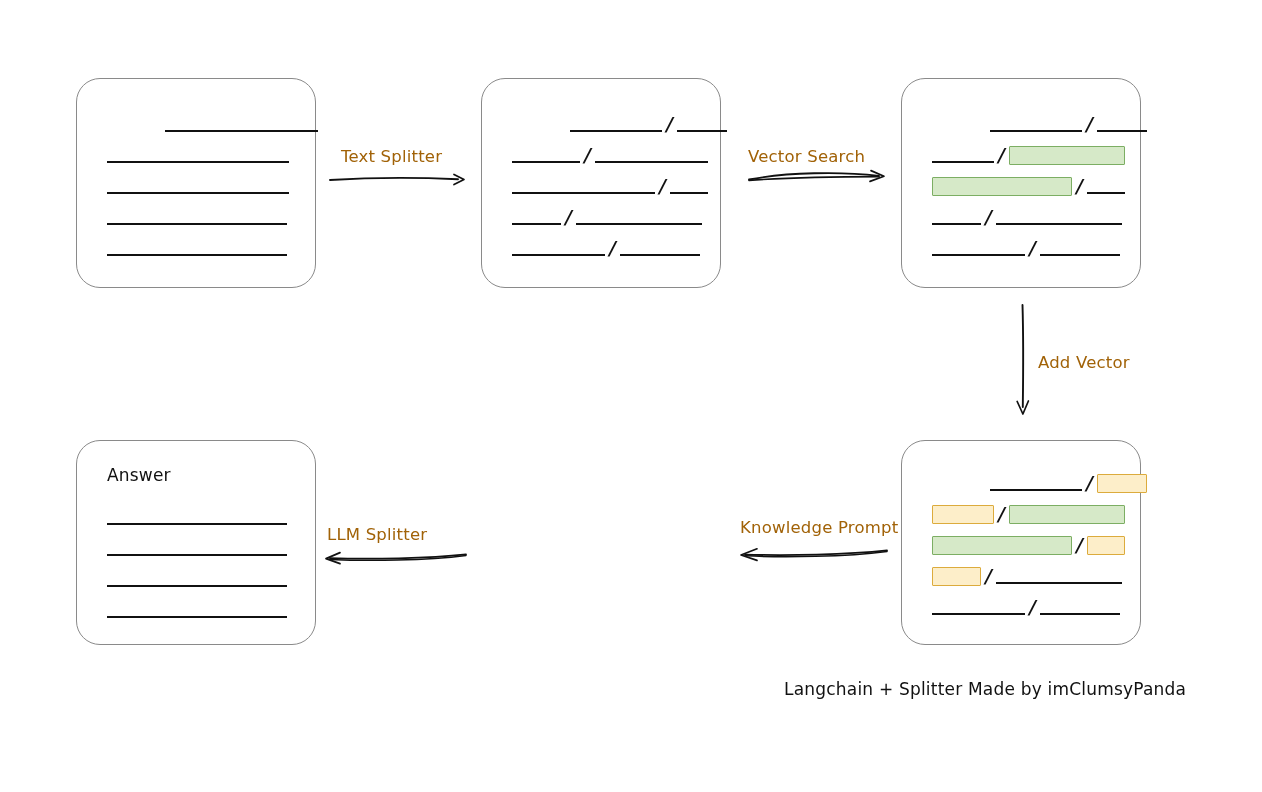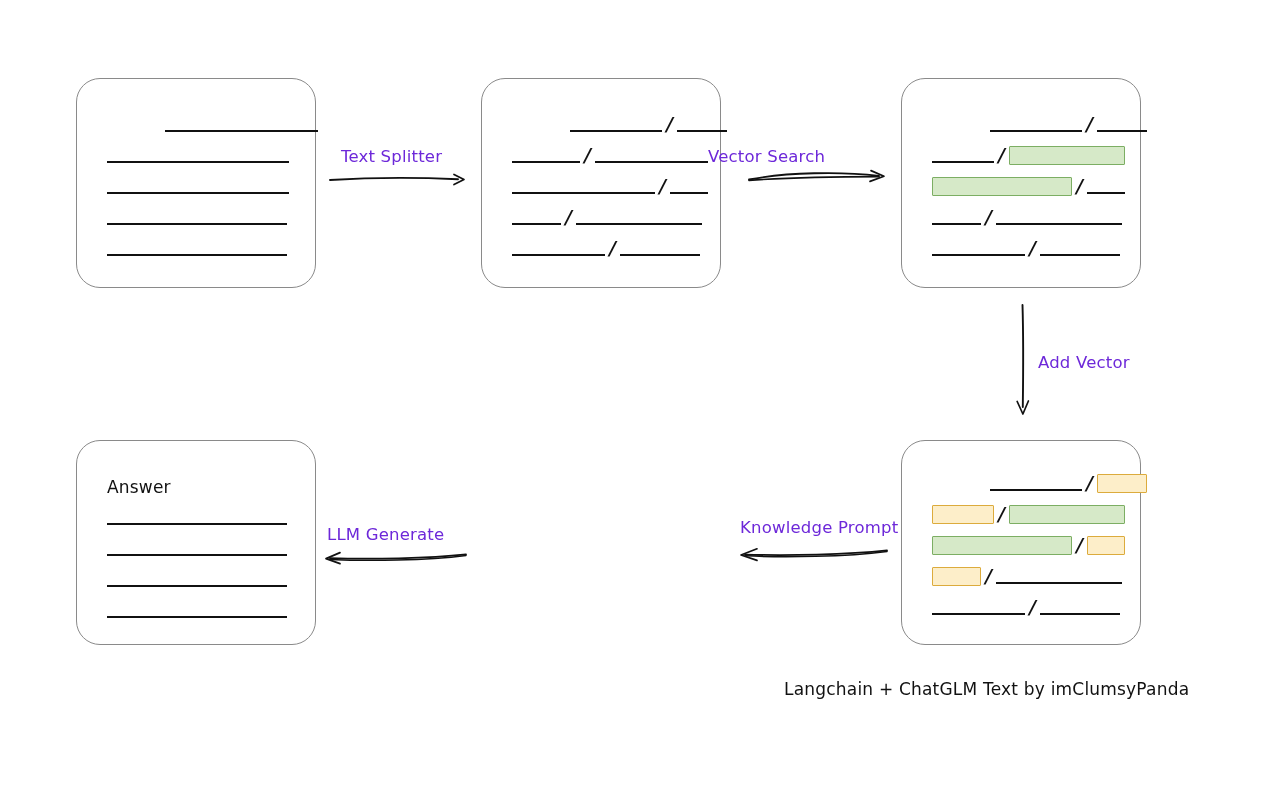--- a/index.html
+++ b/index.html
@@ -68,29 +68,28 @@
   .hl-red    { background: #f5d2d0; border-color: #bf5450; }
 
   
   .card-label {
     position: absolute;
     font-family: "DejaVu Sans", sans-serif;
     font-size: 17px;
     color: #111111;
     letter-spacing: 0.2px;
     white-space: nowrap;
-    margin-top: 12px;
   }
 
   
   .edge-label {
     position: absolute;
     font-family: "DejaVu Sans", sans-serif;
     font-size: 16.5px;
-    color: #6d28d9;
+    color: #a16207;
     white-space: nowrap;
     letter-spacing: 0.2px;
   }
 
   
   .arrow {
     position: absolute;
   }
   .arrow svg { display: block; overflow: visible; }
   .arrow path, .arrow polyline {
@@ -166,21 +165,21 @@
           <div class="seg-line" style="width: 126px;"></div>
         </div>
         <div class="row" style="left: 30px; top: 159px;">
           <div class="seg-line" style="width: 93px;"></div>
           <span class="slash">/</span>
           <div class="seg-line" style="width: 80px;"></div>
         </div>
       </div>
   </div>
 
-  <div class="edge-label" style="left:708px; top:147px;">Vector Search</div>
+  <div class="edge-label" style="left:748px; top:147px;">Vector Search</div>
   <div class="arrow" style="left:749px; top:168px;">
     <svg width="140" height="18" viewBox="0 0 140 18">
       <path d="M0 11.5 C 38 4.2, 92 3.4, 130 7.8" stroke-width="1.8"></path>
       <path d="M0 12.4 C 40 9.4, 94 8.6, 130 8.6" stroke-width="1.6"></path>
       <path d="M122 2.6 L135 8.2 L121 13.4" stroke-width="1.7"></path>
     </svg>
   </div>
 
   <div class="card" style="left:901px; top:78px; width:240px; height:210px;">
     <div class="doc-lines">
@@ -231,21 +230,21 @@
         </div>
         <div class="row" style="left: 30px; top: 128px;">
           <div class="seg-line" style="width: 180px;"></div>
         </div>
         <div class="row" style="left: 30px; top: 159px;">
           <div class="seg-line" style="width: 180px;"></div>
         </div>
       </div>
   </div>
 
-  <div class="edge-label" style="left:327px; top:525px;">LLM Generate</div>
+  <div class="edge-label" style="left:327px; top:525px;">LLM Splitter</div>
   <div class="arrow" style="left:320px; top:548px;">
     <svg width="146" height="18" viewBox="0 0 146 18">
       <path d="M146 6.4 C 108 10.6, 50 11.4, 10 10.2" stroke-width="1.8"></path>
       <path d="M146 7.4 C 106 12.6, 48 13.2, 10 11.4" stroke-width="1.5"></path>
       <path d="M20 4.6 L6 10.6 L20 15.6" stroke-width="1.7"></path>
     </svg>
   </div>
 
 
   <div class="edge-label" style="left:740px; top:518px;">Knowledge Prompt</div>
@@ -280,15 +279,15 @@
           <div class="seg-line" style="width: 126px;"></div>
         </div>
         <div class="row" style="left: 30px; top: 156px;">
           <div class="seg-line" style="width: 93px;"></div>
           <span class="slash">/</span>
           <div class="seg-line" style="width: 80px;"></div>
         </div>
       </div>
   </div>
 
-  <div class="caption" style="left:784px; top:679px;">Langchain + ChatGLM Text by imClumsyPanda</div>
+  <div class="caption" style="left:784px; top:679px;">Langchain + Splitter Made by imClumsyPanda</div>
 
 </div>
 
 </body></html>

